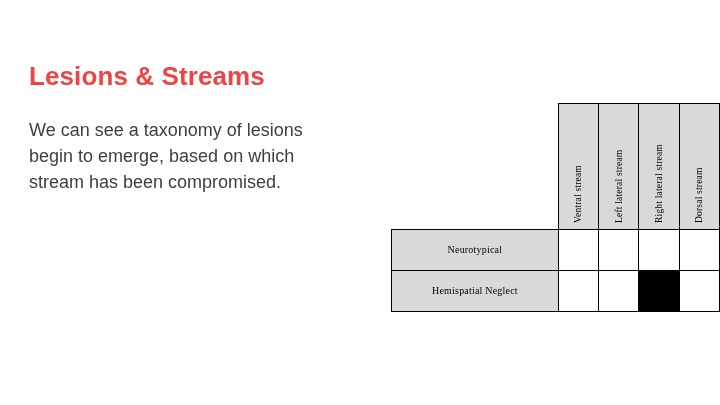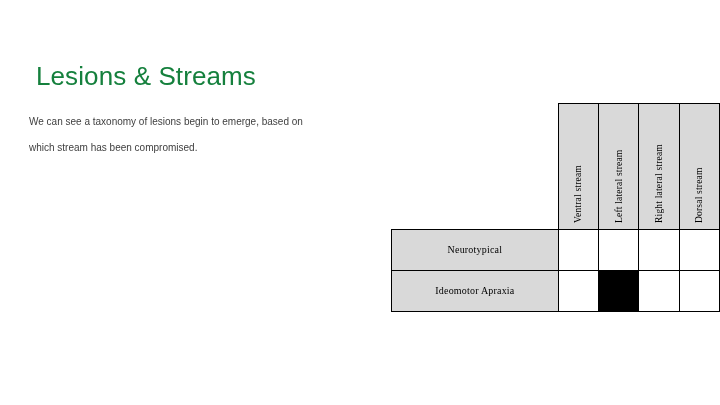--- a/index.html
+++ b/index.html
@@ -11,35 +11,35 @@
     height: 405px;
     background: #ffffff;
     font-family: "Liberation Sans", sans-serif;
     overflow: hidden;
     position: relative;
   }
 
   
   #slide-title {
     position: absolute;
-    left: 36px;
+    left: 29px;
     top: 43px;
     font-size: 26px;
     line-height: 32px;
-    color: #15803d;
-    font-weight: normal;
+    color: #ef4444;
+    font-weight: bold;
     letter-spacing: 0.1px;
     white-space: nowrap;
   }
   #slide-body {
     position: absolute;
     left: 29px;
     top: 99px;
     width: 290px;
-    font-size: 10px;
+    font-size: 18px;
     line-height: 26px;
     color: #404040;
   }
 
   
   #matrix {
     position: absolute;
     left: 391px;
     top: 103px;
   }
@@ -147,21 +147,21 @@
     </thead>
     <tbody>
         <tr>
           <td class="row-label">Neurotypical</td>
           <td class="cell state-empty"></td>
           <td class="cell state-empty"></td>
           <td class="cell state-empty"></td>
           <td class="cell state-empty"></td>
         </tr>
         <tr>
-          <td class="row-label">Ideomotor Apraxia</td>
+          <td class="row-label">Hemispatial Neglect</td>
+          <td class="cell state-empty"></td>
           <td class="cell state-empty"></td>
           <td class="cell state-filled"></td>
-          <td class="cell state-empty"></td>
           <td class="cell state-empty"></td>
         </tr>
       </tbody>
   </table>
 </div>
 
 </body></html>

